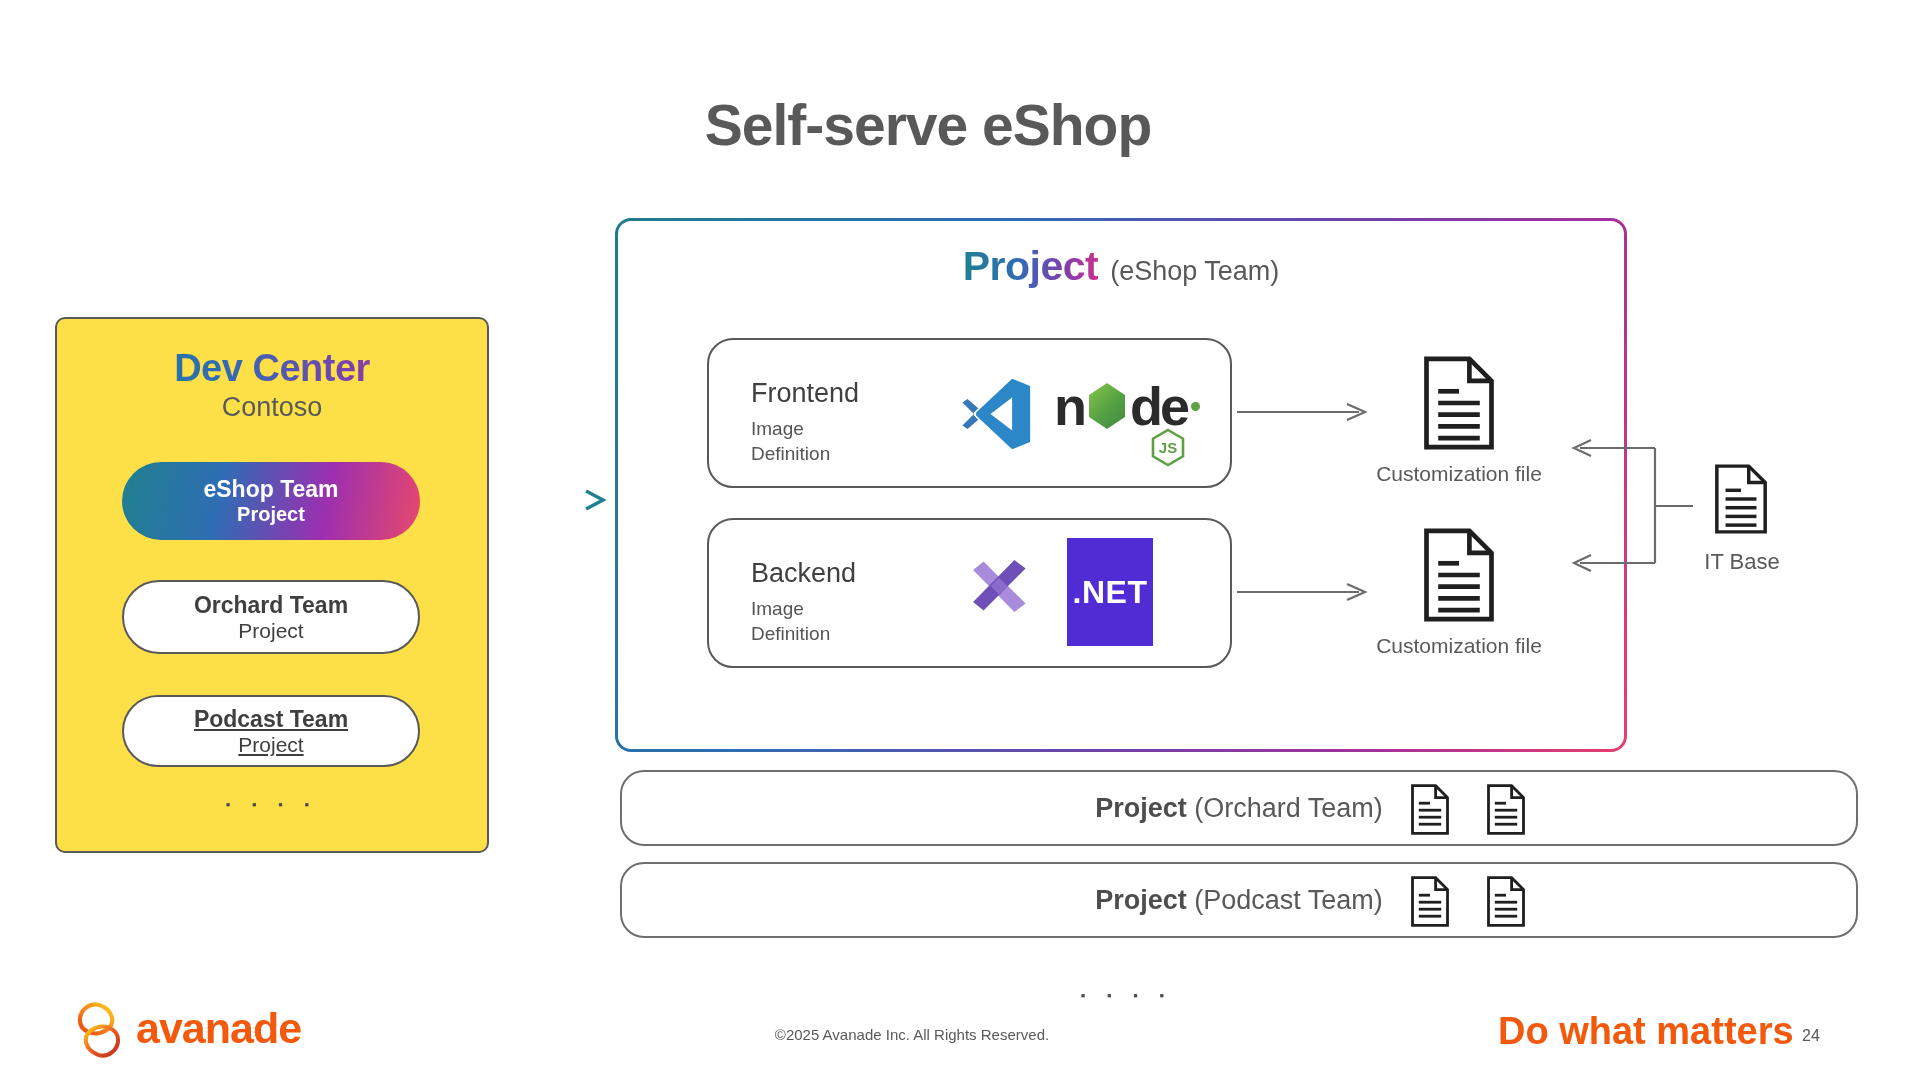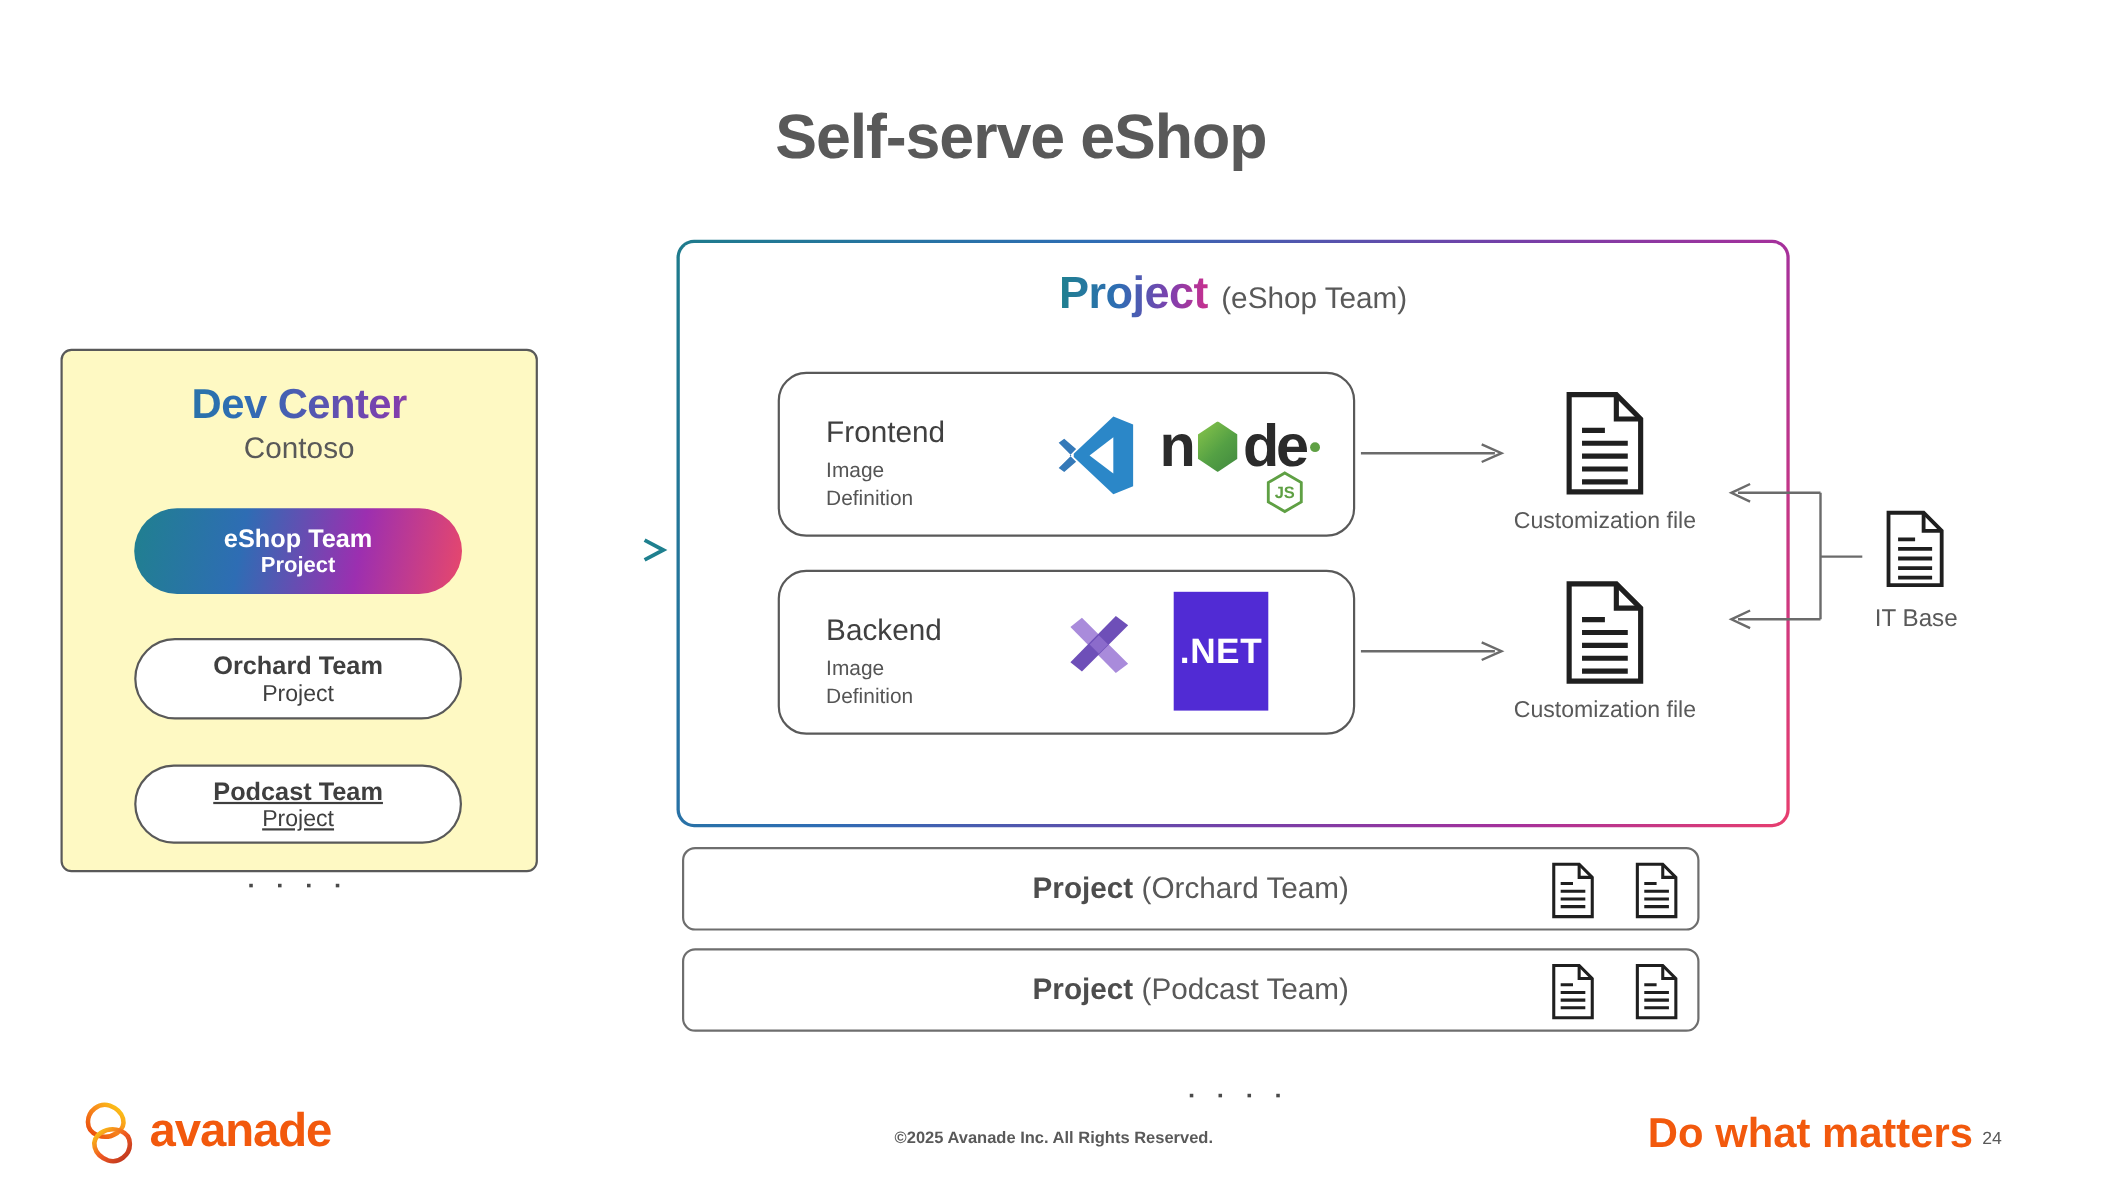--- a/index.html
+++ b/index.html
@@ -20,22 +20,22 @@
     background:linear-gradient(90deg,#1F808F 0%,#2E6DB4 38%,#7F3FAE 70%,#E8486B 100%);
     -webkit-background-clip:text; background-clip:text; color:transparent;
   }
   .grad-text2 {
     background:linear-gradient(90deg,#1F808F 0%,#2E6DB4 40%,#7F3FAE 75%,#C9308E 100%);
     -webkit-background-clip:text; background-clip:text; color:transparent;
   }
 
   
   .dev-center {
-    position:absolute; left:55px; top:317px; width:434px; height:476px;
-    background:#fef9c3; border:2.5px solid #595959; border-radius:10px; box-sizing:border-box;
+    position:absolute; left:55px; top:317px; width:434px; height:536px;
+    background:#fde047; border:2.5px solid #595959; border-radius:10px; box-sizing:border-box;
   }
   .dc-title { margin-top:28px; text-align:center; font-size:38px; font-weight:700; letter-spacing:-0.5px; }
   .dc-sub   { text-align:center; font-size:27px; color:#595959; margin-top:2px; }
   .pill {
     position:absolute; left:65px; width:298px; border-radius:42px; box-sizing:border-box;
     display:flex; flex-direction:column; align-items:center; justify-content:center; text-align:center;
   }
   .pill-grad {
     top:143px; height:78px; color:#fff;
     background:linear-gradient(100deg,#20808F 0%,#2E6DB4 33%,#9C2FB0 68%,#E8486B 100%);
@@ -98,41 +98,41 @@
     position:absolute; left:358px; top:18px; width:86px; height:108px; background:#512BD4;
     display:flex; align-items:center; justify-content:center;
     color:#fff; font-size:32px; font-weight:600; letter-spacing:0.5px;
   }
 
   
   .doc-label { position:absolute; text-align:center; font-size:21px; color:#595959; white-space:nowrap; }
 
   
   .row {
-    position:absolute; left:620px; width:925px; height:76px; box-sizing:border-box;
-    background:#fff; border:2.5px solid #6e6e6e; border-radius:12px;
+    position:absolute; left:620px; width:1238px; height:76px; box-sizing:border-box;
+    background:#fff; border:2.5px solid #6e6e6e; border-radius:24px;
   }
   .row-orchard { top:770px; }
   .row-podcast { top:862px; }
   .row-text {
     position:absolute; left:0; right:0; top:50%; transform:translateY(-50%);
     text-align:center; font-size:27px; color:#595959; white-space:nowrap;
   }
   .row-text b { font-weight:700; color:#4d4d4d; }
   .row-doc1 { position:absolute; left:787px; top:11px; width:42px; height:53px; }
   .row-doc2 { position:absolute; left:863px; top:11px; width:42px; height:53px; }
 
   .bottom-dots { position:absolute; left:1127px; top:988px; transform:translateX(-50%); }
 
   
   .av-mark { position:absolute; left:70px; top:1000px; width:58px; height:60px; }
   .av-word { position:absolute; left:136px; top:1004px; font-size:43px; font-weight:700; color:#F2590D; letter-spacing:-1px; }
   .copyright {
-    position:absolute; left:958px; top:1026px; transform:translateX(-50%);
-    font-size:15px; font-weight:700; color:#595959; white-space:nowrap;
+    position:absolute; left:912px; top:1026px; transform:translateX(-50%);
+    font-size:15px; font-weight:400; color:#595959; white-space:nowrap;
   }
   .tagline { position:absolute; left:1498px; top:1010px; font-size:38px; font-weight:800; color:#F2590D; white-space:nowrap; }
   .pagenum { position:absolute; left:1802px; top:1027px; font-size:16px; color:#595959; }
 
   svg { display:block; }
 </style>
 </head>
 <body>
 
 <div class="slide">

